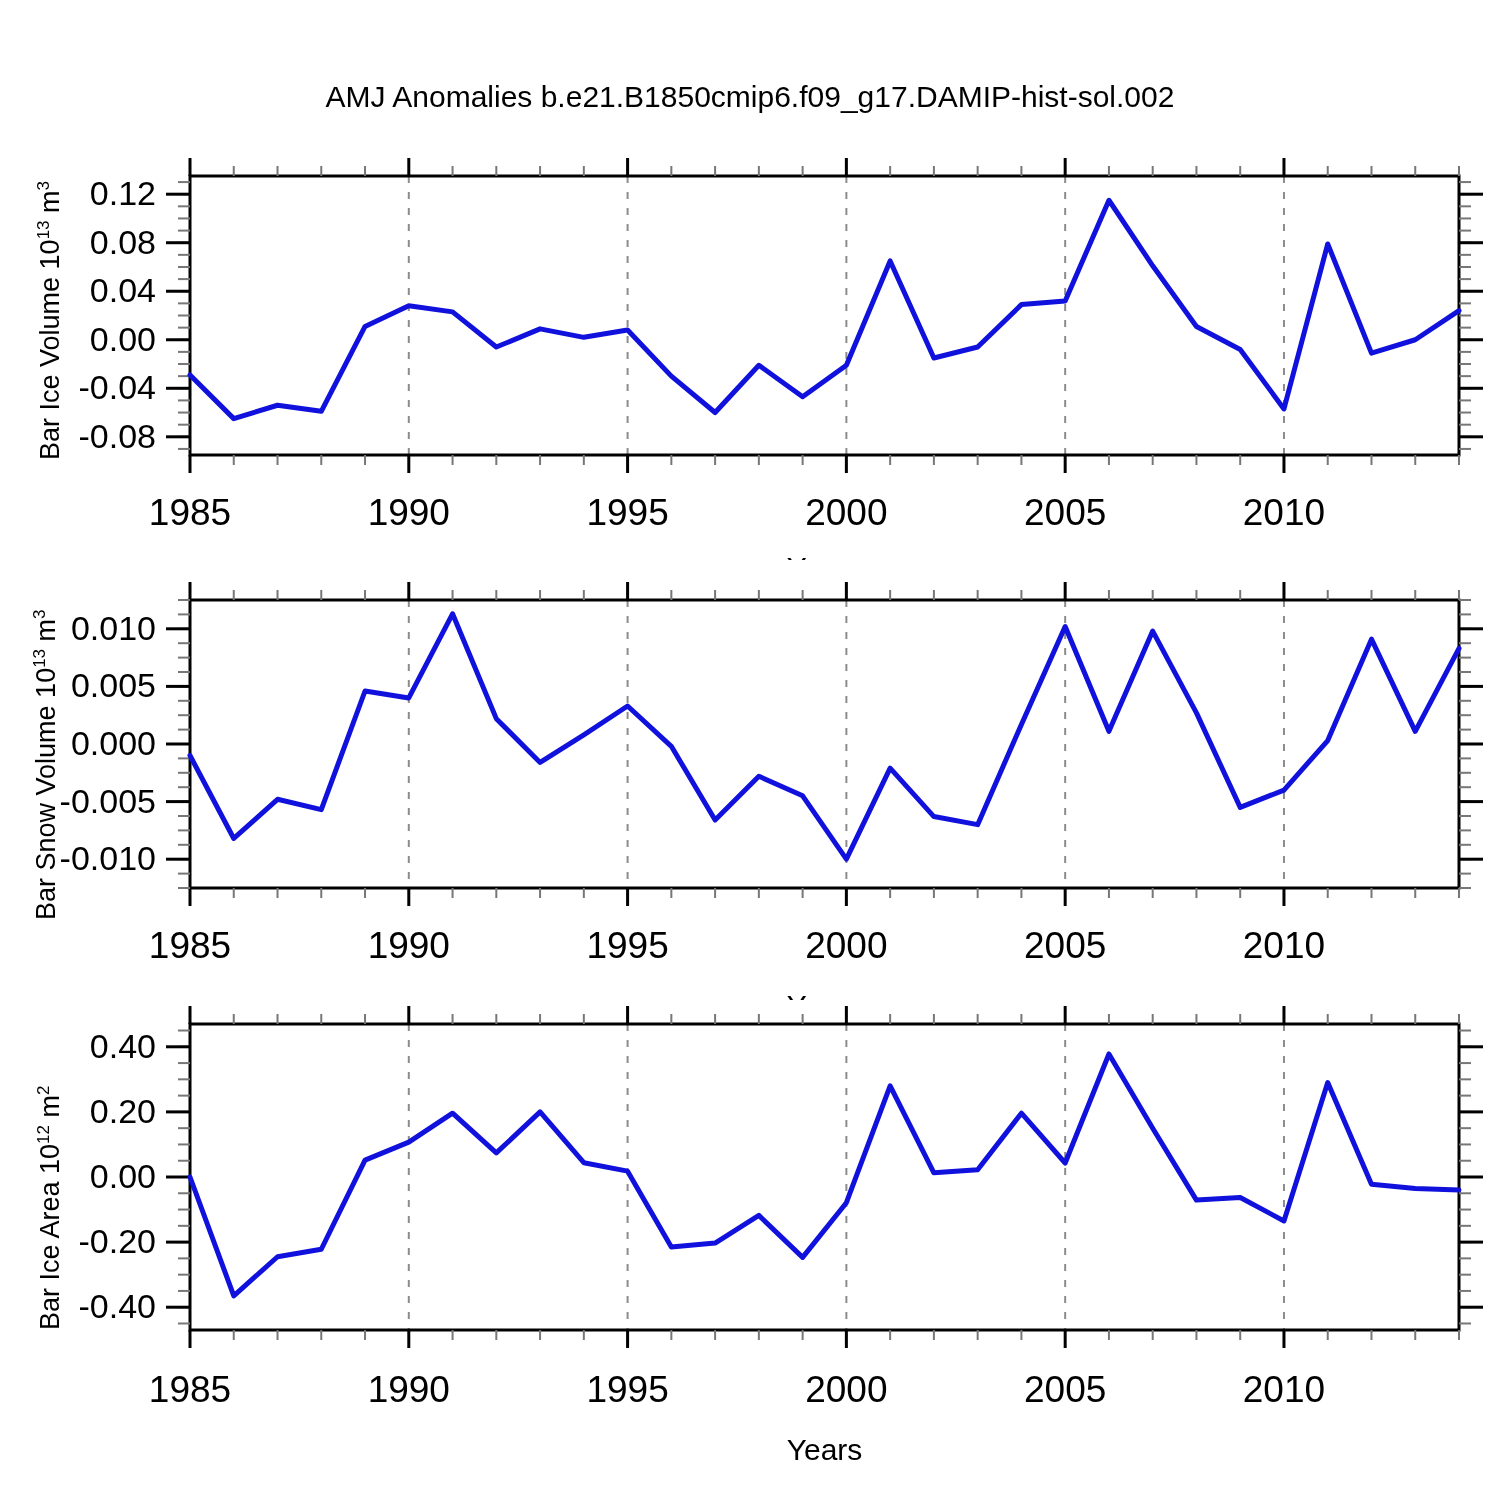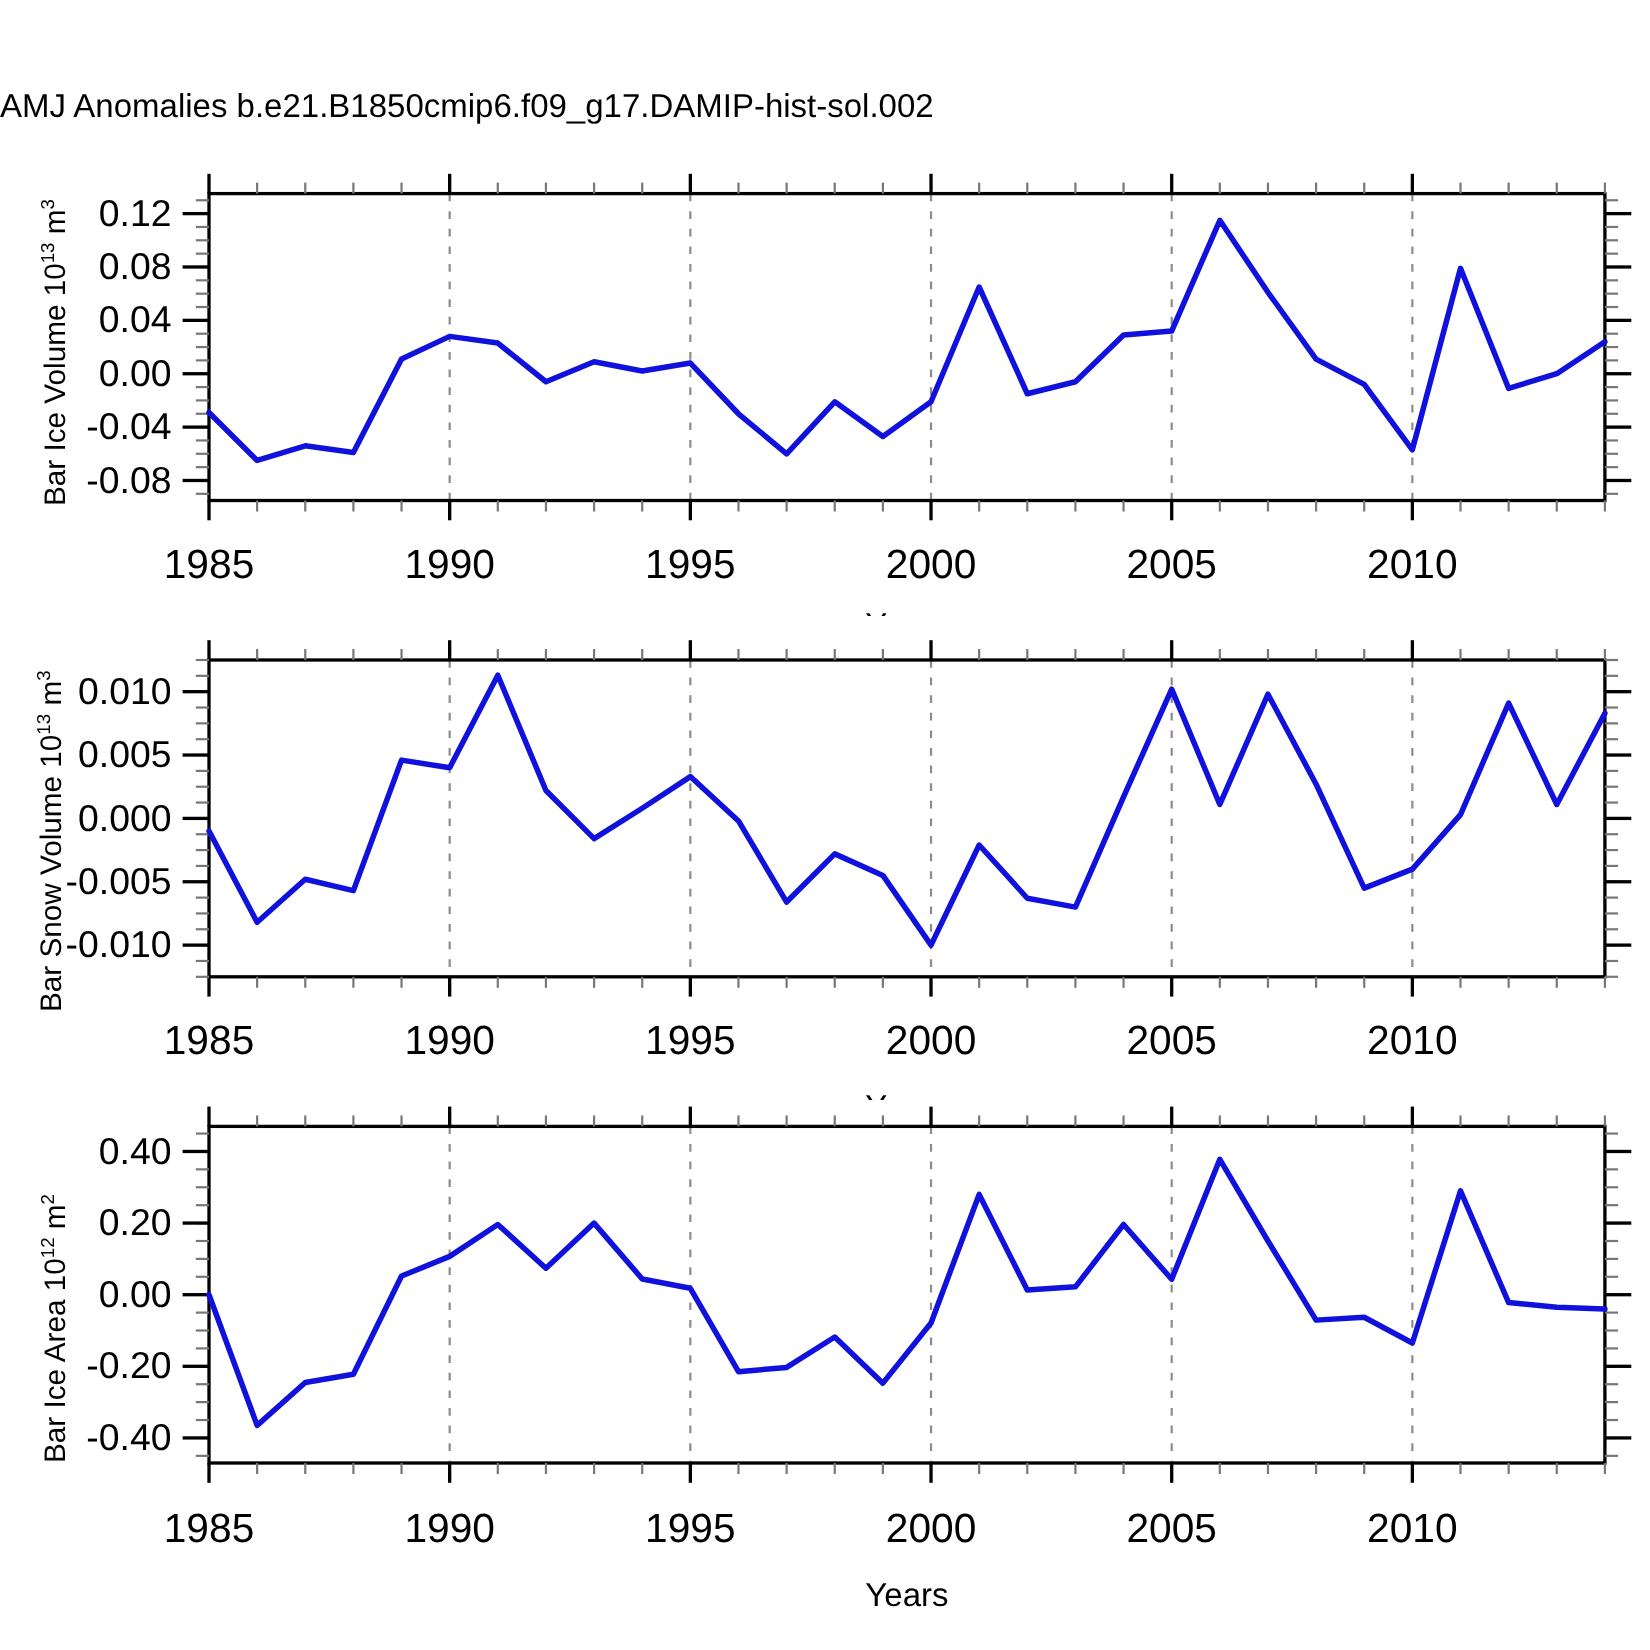--- a/index.html
+++ b/index.html
@@ -8,20 +8,21 @@
     background:#ffffff;
     font-family:"Liberation Sans", sans-serif;
     color:#000000;
     overflow:hidden;
   }
   #root{position:relative;width:1500px;height:1500px;}
 
   .chart-title{
     position:absolute;
     left:0;top:80px;width:1500px;
+    text-align:center;
     font-size:30px;
     letter-spacing:0px;
     color:#000;
   }
 
   .panel{position:absolute;left:0;width:1500px;}
 
   .svgwrap{position:absolute;left:0;top:0;}
 
   .ylabel{

